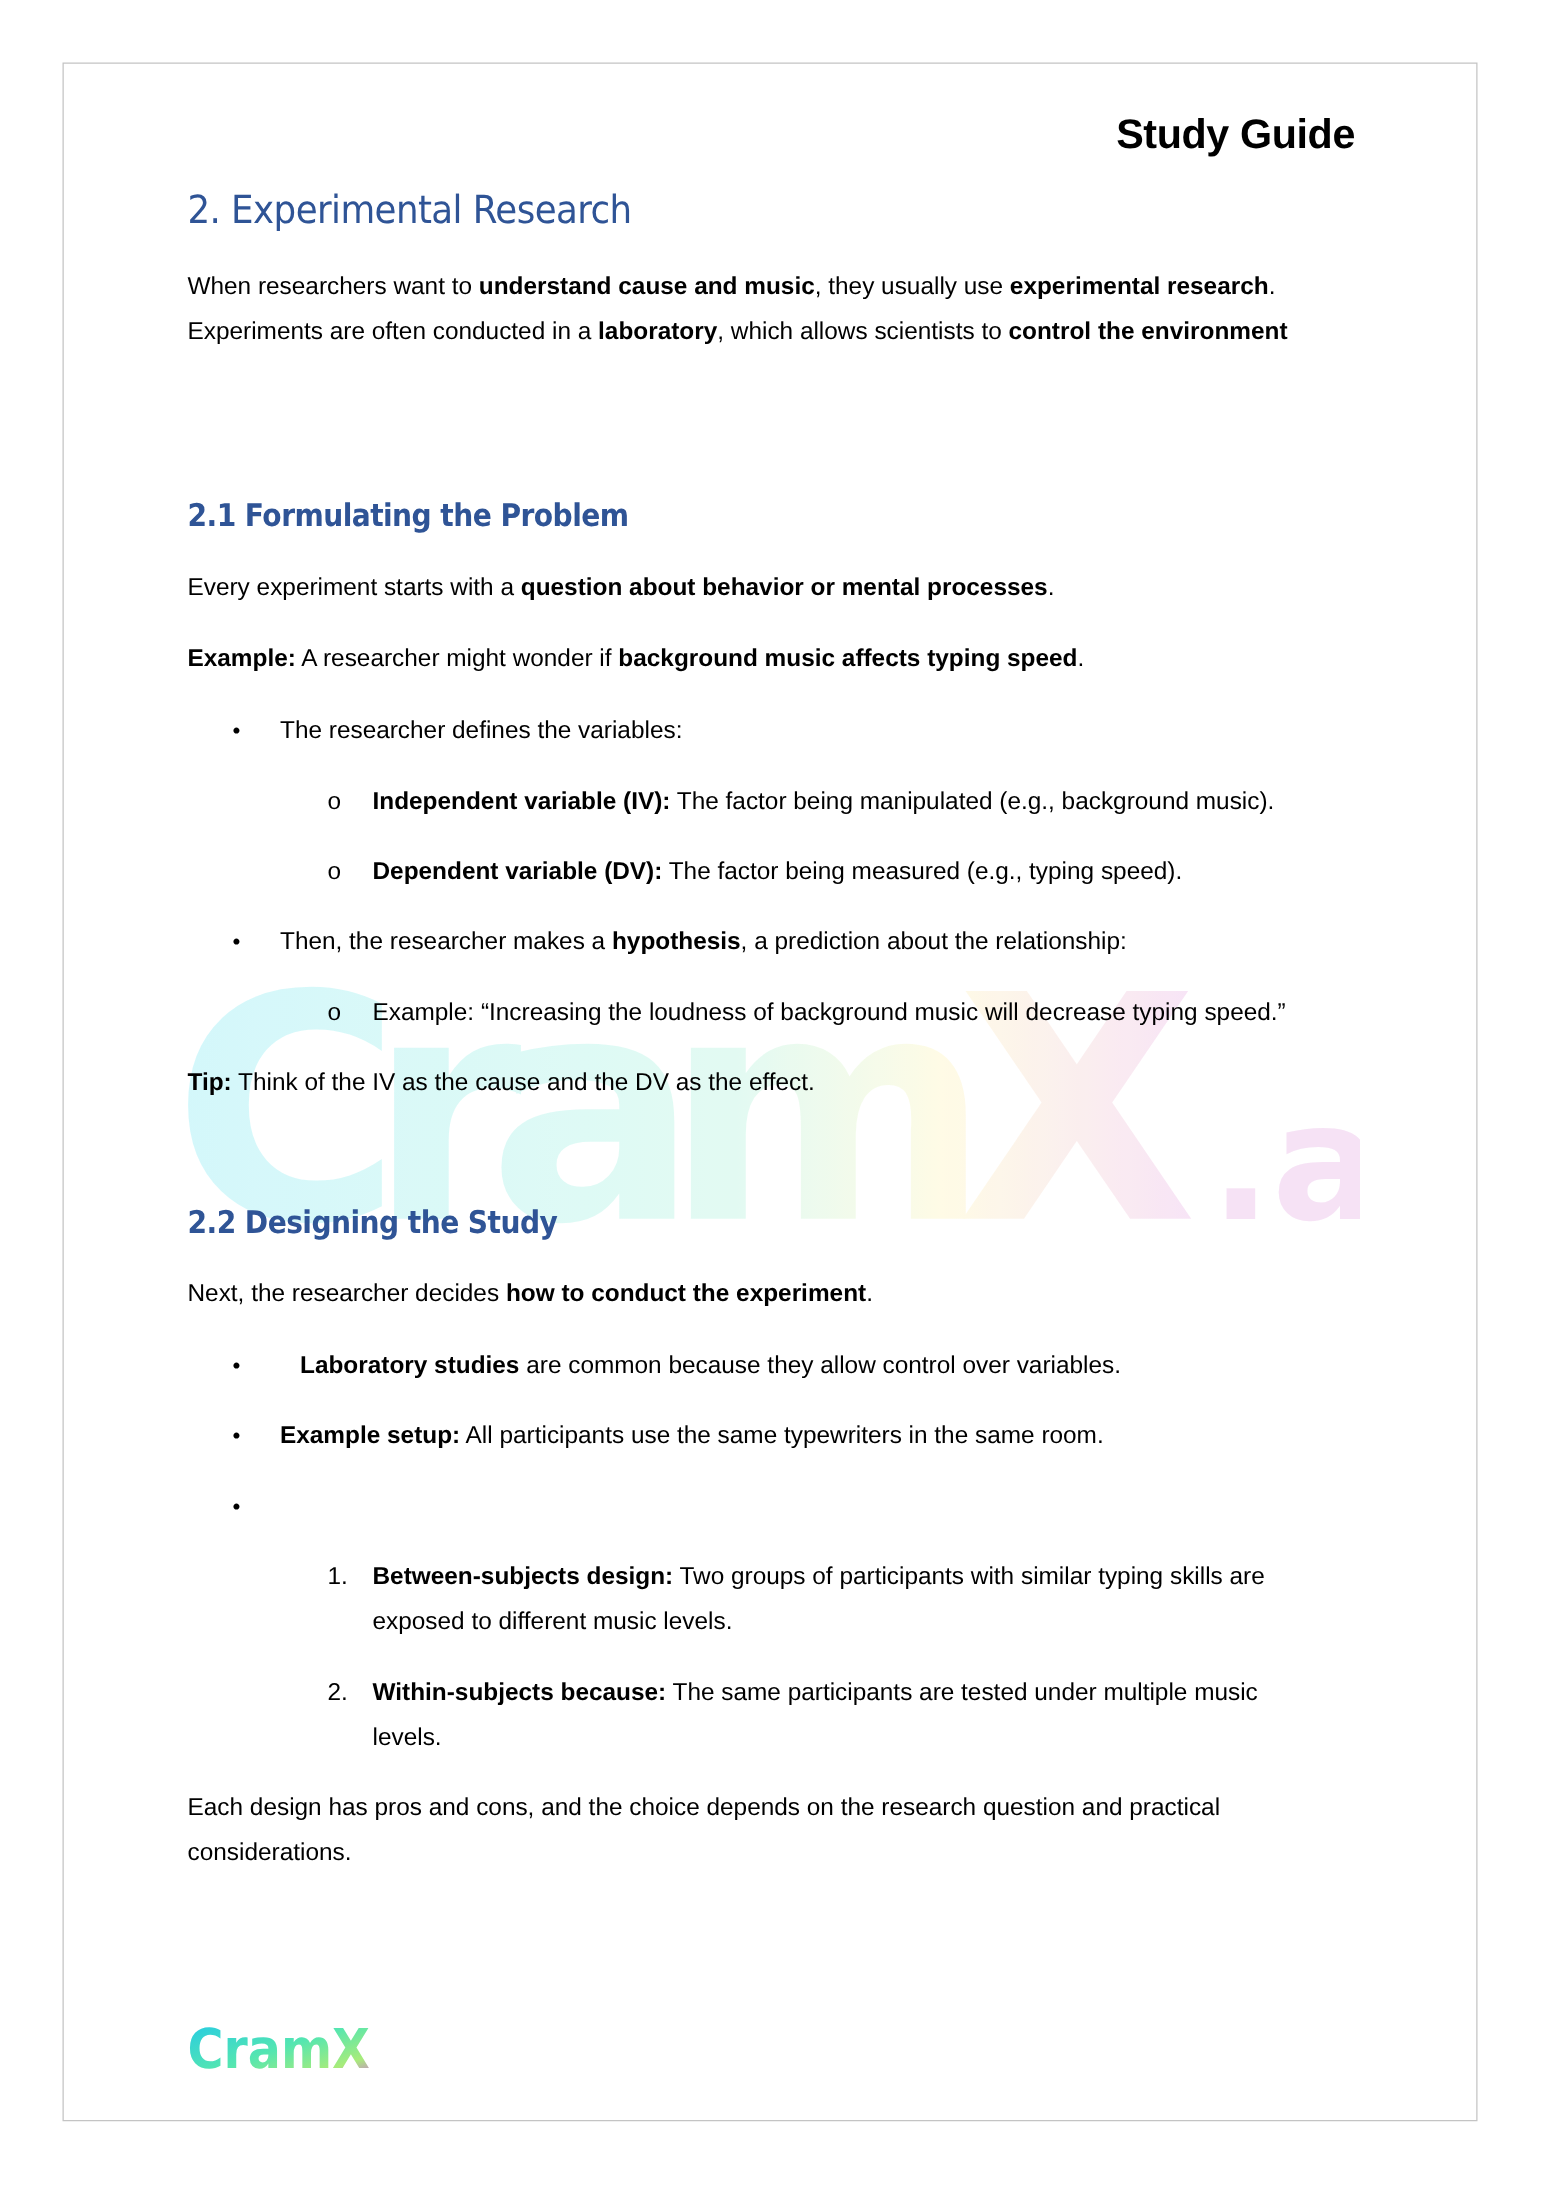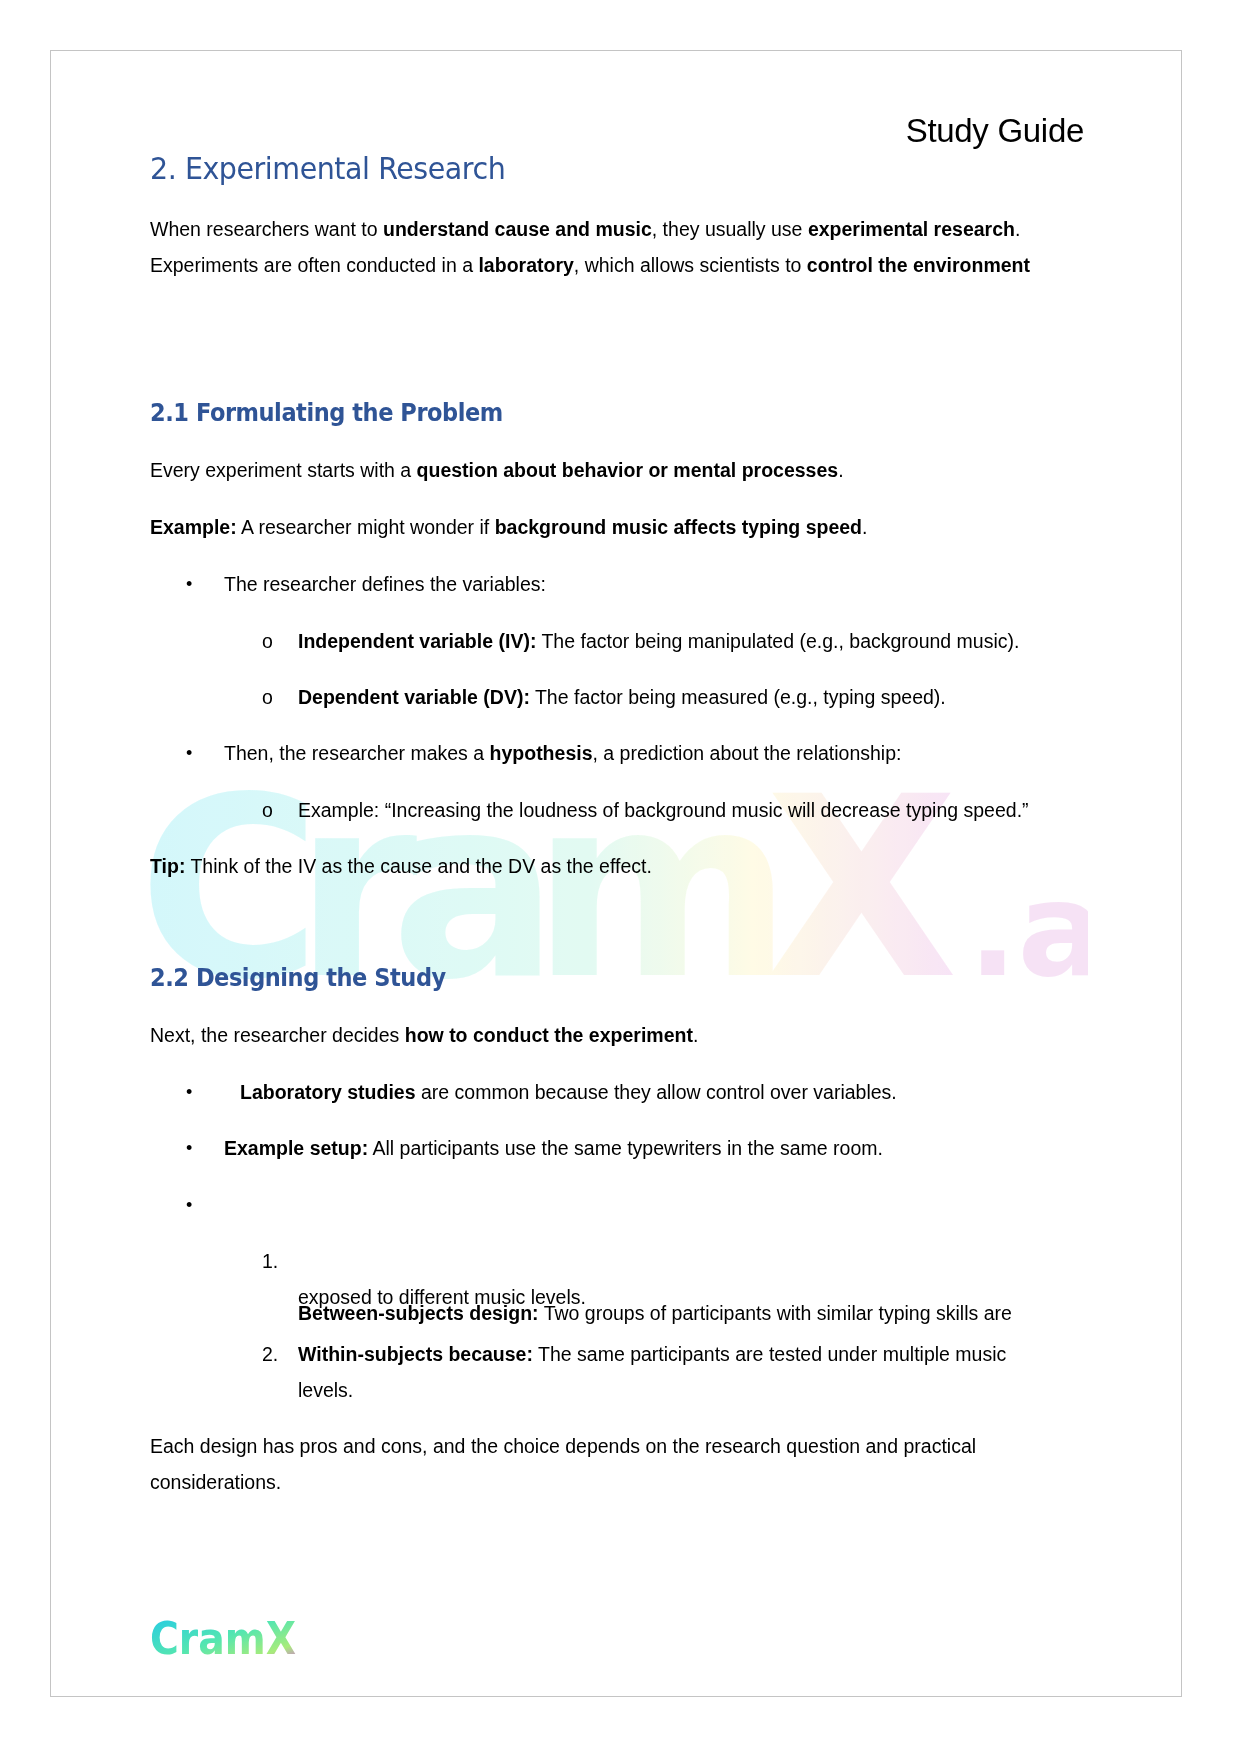--- a/index.html
+++ b/index.html
@@ -3,22 +3,22 @@
   <meta charset="utf-8">
   <style>
     html, body { margin: 0; padding: 0; background: #ffffff; }
     body { width: 1241px; height: 1754px; position: relative; overflow: hidden;
            font-family: "Liberation Sans", sans-serif; color: #000; }
     .page-frame { position: absolute; left: 50px; top: 50px; width: 1132px; height: 1647px;
                   border: 1px solid #c4c4c4; box-sizing: border-box; background: #fff; }
     .watermark { position: absolute; left: 148px; top: 760px; width: 940px; height: 240px;
                  pointer-events: none; z-index: 0; }
     .content { position: absolute; left: 0; top: 0; width: 1241px; height: 1754px; z-index: 1; }
-    .doc-title { position: absolute; right: 157px; top: 88px; font-size: 33px; font-weight: normal;
-                 letter-spacing: -0.3px; margin-top: 24px; }
+    .doc-title { position: absolute; right: 157px; top: 88px; font-size: 33px; font-weight: bold;
+                 letter-spacing: -0.3px; }
     .h1 { position: absolute; left: 150px; top: 150px; font-size: 31px; color: #2f5496;
           font-family: "DejaVu Sans", sans-serif; font-weight: normal; letter-spacing: -0.5px; transform: scaleX(0.92); transform-origin: left; }
     .h2 { position: absolute; left: 150px; font-size: 25px; color: #2f5496; font-weight: bold;
           font-family: "DejaVu Sans", sans-serif; letter-spacing: -0.5px; transform: scaleX(0.9); transform-origin: left; }
     .line { position: absolute; font-size: 19.5px; line-height: 28px; white-space: nowrap; }
     .bullet { position: absolute; left: 186px; font-size: 18px; }
     .sub-bullet { position: absolute; left: 262px; font-size: 19.5px; }
     .num { position: absolute; left: 262px; font-size: 19.5px; }
     b { font-weight: bold; }
     .logo { position: absolute; left: 150px; top: 1612px; width: 150px; height: 52px; }
@@ -99,21 +99,21 @@
   </div>
 
   <span class="line bullet" style="top:1134px">•</span>
   <div class="line" style="left:224px; top:1134px">
     <b>Example setup:</b><span> All participants use the same typewriters in the same room.</span>
   </div>
 
   <span class="line bullet" style="top:1191px">•</span>
 
   <span class="line num" style="top:1247px">1.</span>
-  <div class="line" style="left:298px; top:1299px">
+  <div class="line" style="left:298px; top:1247px">
     <b>Between-subjects design:</b><span> Two groups of participants with similar typing skills are</span>
   </div>
   <div class="line" style="left:298px; top:1283px">exposed to different music levels.</div>
 
   <span class="line num" style="top:1340px">2.</span>
   <div class="line" style="left:298px; top:1340px">
     <b>Within-subjects because:</b><span> The same participants are tested under multiple music</span>
   </div>
   <div class="line" style="left:298px; top:1376px">levels.</div>
 

